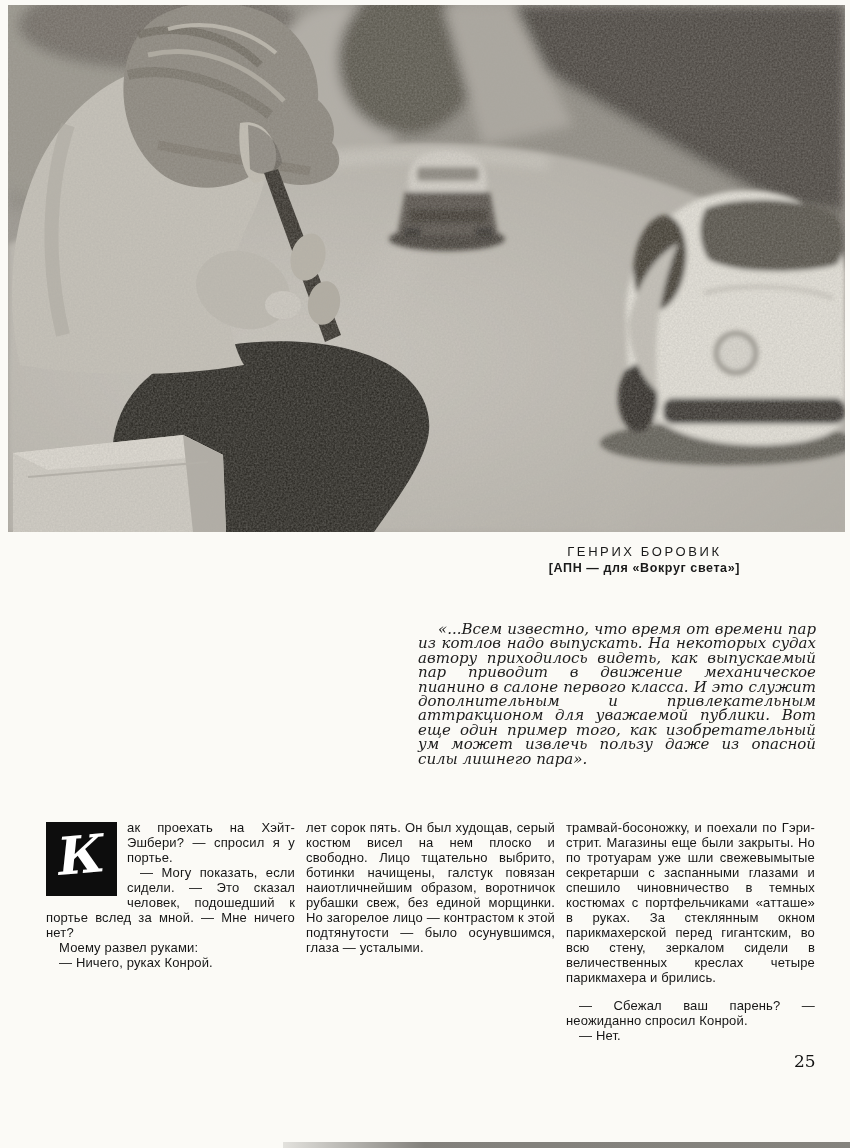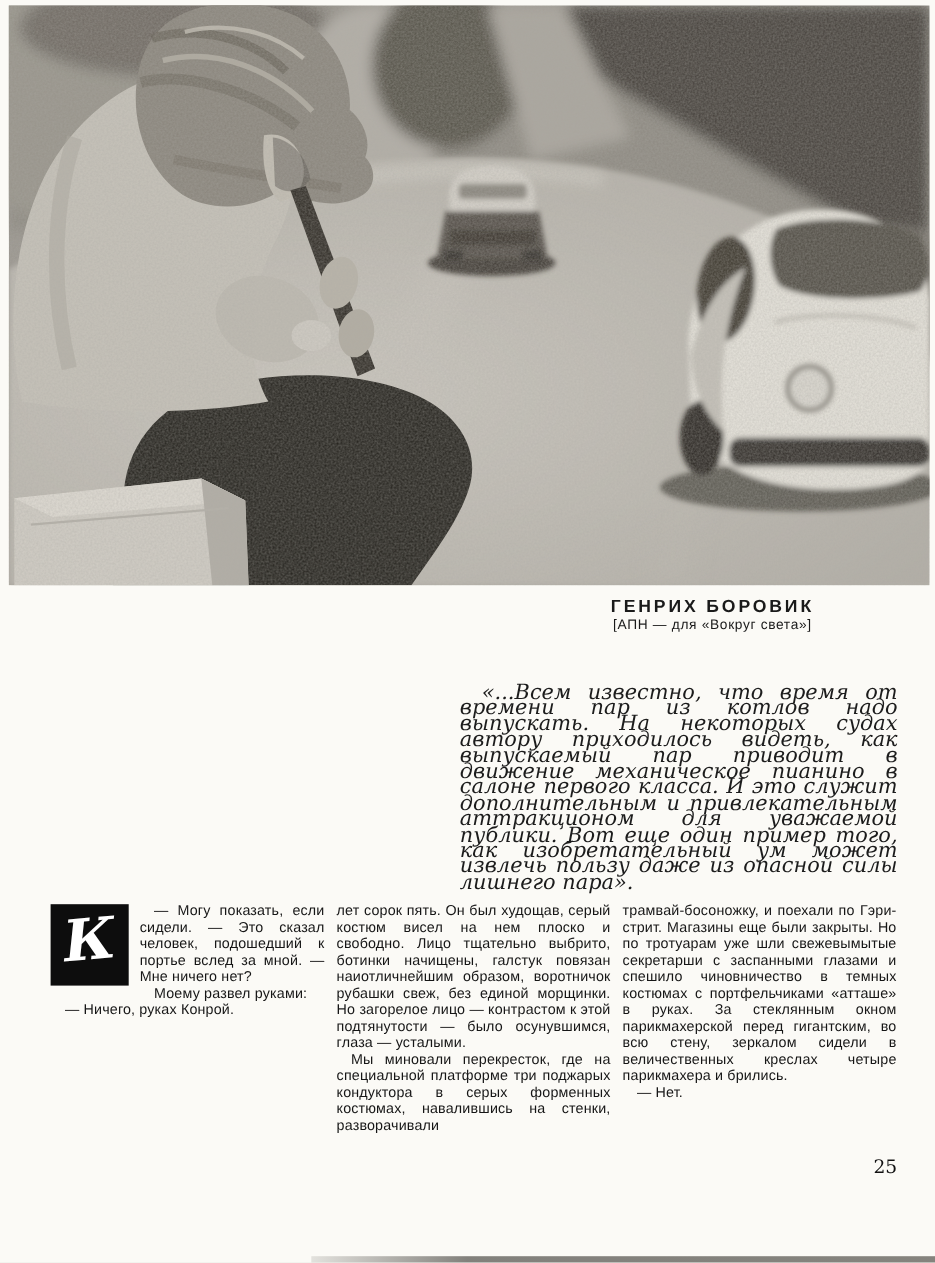--- a/index.html
+++ b/index.html
@@ -6,36 +6,36 @@
   .page{
     position:relative; width:850px; height:1148px; margin:0 auto;
     background:#fbfaf6; overflow:hidden; color:#1a1a1a;
     font-family:"Liberation Sans", sans-serif;
   }
   
   .photo{position:absolute; left:8px; top:5px; width:837px; height:527px;}
   .photo svg{display:block; width:100%; height:100%;}
   
   .byline{position:absolute; right:110px; top:544px; text-align:center;}
-  .byline .author{font-weight:700; font-size:16px; line-height:15px; letter-spacing:2.6px; white-space:nowrap;text-align:right;}
-  .byline .agency{font-weight:400; font-size:12.5px; line-height:15px; letter-spacing:.6px; margin-top:2px; white-space:nowrap;}
+  .byline .author{font-weight:400; font-size:13px; line-height:15px; letter-spacing:2.6px; white-space:nowrap;}
+  .byline .agency{font-weight:700; font-size:12.5px; line-height:15px; letter-spacing:.6px; margin-top:2px; white-space:nowrap;}
   
   .title{position:absolute; left:52px; top:586px; width:360px; color:#111;}
   .title .t1{font-family:"DejaVu Serif",serif; font-size:42px; line-height:56px;
     letter-spacing:3px; transform:scale(.92,1.3); transform-origin:left top; white-space:nowrap;}
   .title .t2{display:flex; align-items:flex-end; padding-left:22px; margin-top:8px; height:56px;}
   .title .t2 .box{width:20px;height:20px;border:3px solid #101010; display:flex;align-items:center;justify-content:center;
     font-weight:700; font-size:14px; margin:0 9px 7px 0; font-family:"Liberation Sans",sans-serif;}
   .title .t2 .txt{font-family:"DejaVu Serif",serif; font-size:42px; line-height:48px;
     letter-spacing:3px; transform:scale(.95,1.3); transform-origin:left bottom; white-space:nowrap;}
   .title .t3{font-family:"DejaVu Serif",serif; font-size:40px; line-height:56px; margin-top:6px;
     letter-spacing:1px; transform:scale(.95,1.28); transform-origin:left top; white-space:nowrap;}
   
   .epigraph{position:absolute; left:418px; top:622px; width:398px;
-    font-family:"DejaVu Serif",serif; font-style:italic; font-size:19px; line-height:14.4px;
+    font-family:"DejaVu Serif",serif; font-style:italic; font-size:15px; line-height:14.4px;
     text-align:justify; color:#1c1c1c;}
   .epigraph p{margin:0;}
   .epigraph .quote{text-indent:20px;}
   .epigraph .attr{text-indent:14px;}
   
   .body{position:absolute; left:46px; top:820px; width:770px; display:flex; gap:11px;}
   .col{width:249px; font-size:13px; line-height:15px; letter-spacing:.15px; text-align:justify; color:#161616;}
   .col p{margin:0;}
   .col p.ind{text-indent:13px;}
   .col p.gap{margin-top:13px;}
@@ -167,30 +167,31 @@
 
   <div class="epigraph">
     <p class="quote">«...Всем известно, что время от времени пар из котлов надо выпускать. На некоторых судах автору приходилось видеть, как выпускаемый пар приводит в движение механическое пианино в салоне первого класса. И это служит дополнительным и привлекательным аттракционом для уважаемой публики. Вот еще один пример того, как изобретательный ум может извлечь пользу даже из опасной силы лишнего пара».</p>
   </div>
 
   <div class="body">
     <div class="col">
       <div class="dropcap">
           <span>К</span>
         </div>
+      <p>ак проехать на Хэйт-Эшбери? — спросил я у портье.</p>
       <p class="ind">— Могу показать, если сидели. — Это сказал человек, подошедший к портье вслед за мной. — Мне ничего нет?</p>
       <p class="ind">Моему развел руками:</p>
       <p class="ind">— Ничего, руках Конрой.</p>
     </div>
     <div class="col">
       <p>лет сорок пять. Он был худощав, серый костюм висел на нем плоско и свободно. Лицо тщательно выбрито, ботинки начищены, галстук повязан наиотличнейшим образом, воротничок рубашки свеж, без единой морщинки. Но загорелое лицо — контрастом к этой подтянутости — было осунувшимся, глаза — усталыми.</p>
-      <p class="ind">Мы миновали перекресток, где на специальной платформе три поджарых кондуктора в серых форменных костюмах, навалившись на стенки, разворачивали</p>
     </div>
     <div class="col">
       <p>трамвай-босоножку, и поехали по Гэри-стрит. Магазины еще были закрыты. Но по тротуарам уже шли свежевымытые секретарши с заспанными глазами и спешило чиновничество в темных костюмах с портфельчиками «атташе» в руках. За стеклянным окном парикмахерской перед гигантским, во всю стену, зеркалом сидели в величественных креслах четыре парикмахера и брились.</p>
+      <p class="ind gap">— Сбежал ваш парень? — неожиданно спросил Конрой.</p>
       <p class="ind">— Нет.</p>
     </div>
   </div>
 
   <div class="pageno">25</div>
   <div class="bottom-strip"></div>
 
 </div>
 
 </body></html>

